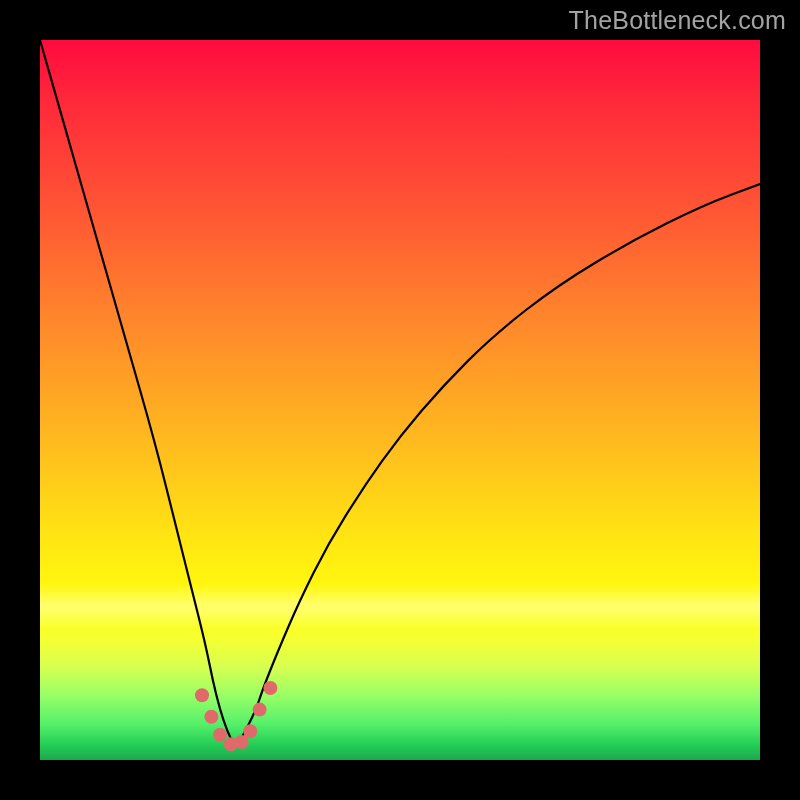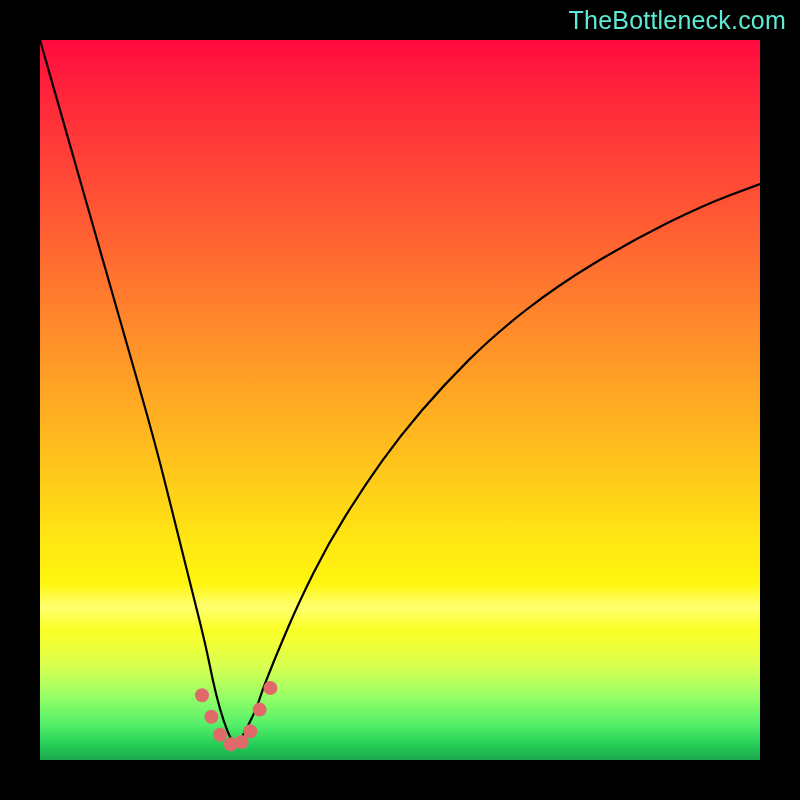--- a/index.html
+++ b/index.html
@@ -75,21 +75,21 @@
     stroke-width: 2.2;
     stroke-linecap: round;
   }
   .dot {
     fill: #e06a6a;
   }
   .watermark {
     position: absolute;
     top: 6px;
     right: 14px;
-    color: #5eead4;
+    color: #a3a3a3;
     font-size: 25px;
     letter-spacing: 0.2px;
     user-select: none;
   }
 </style>
 </head>
 <body>
 
 <div class="frame">
 

